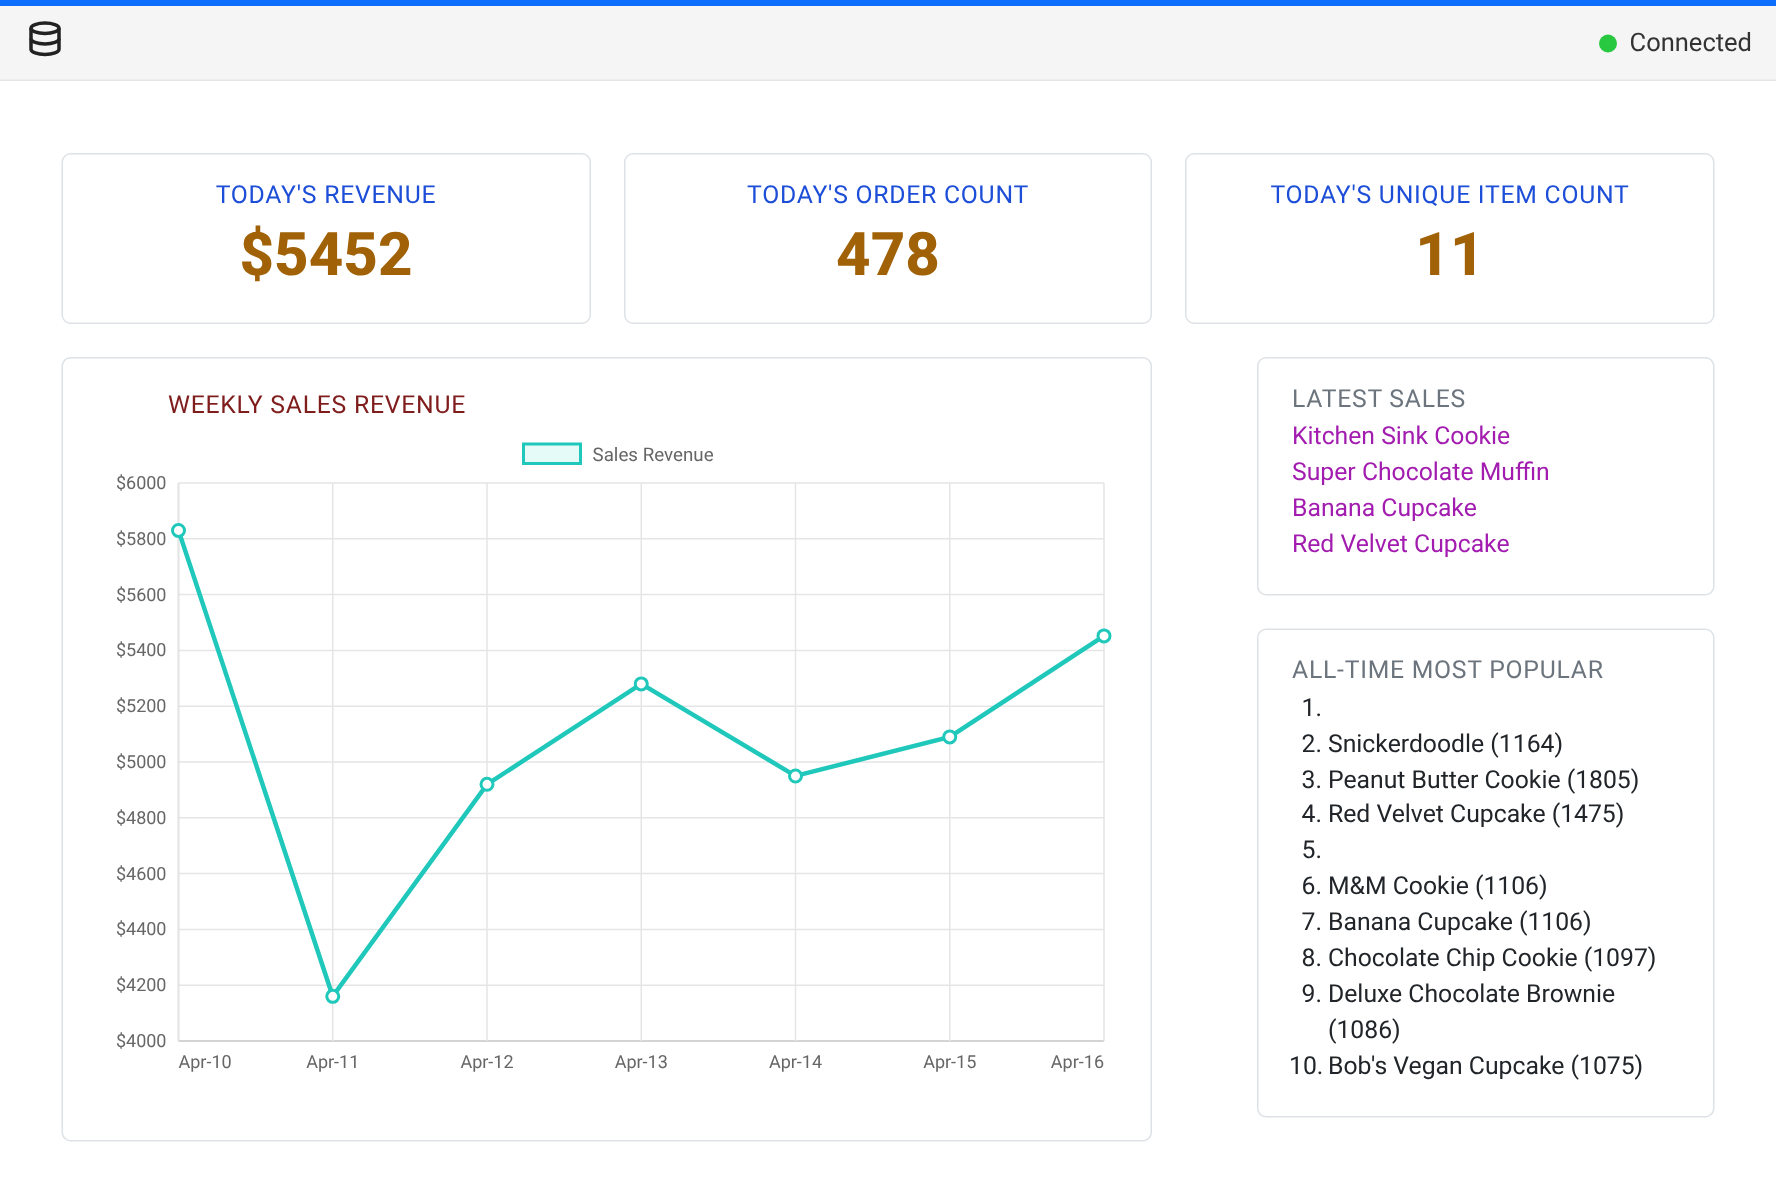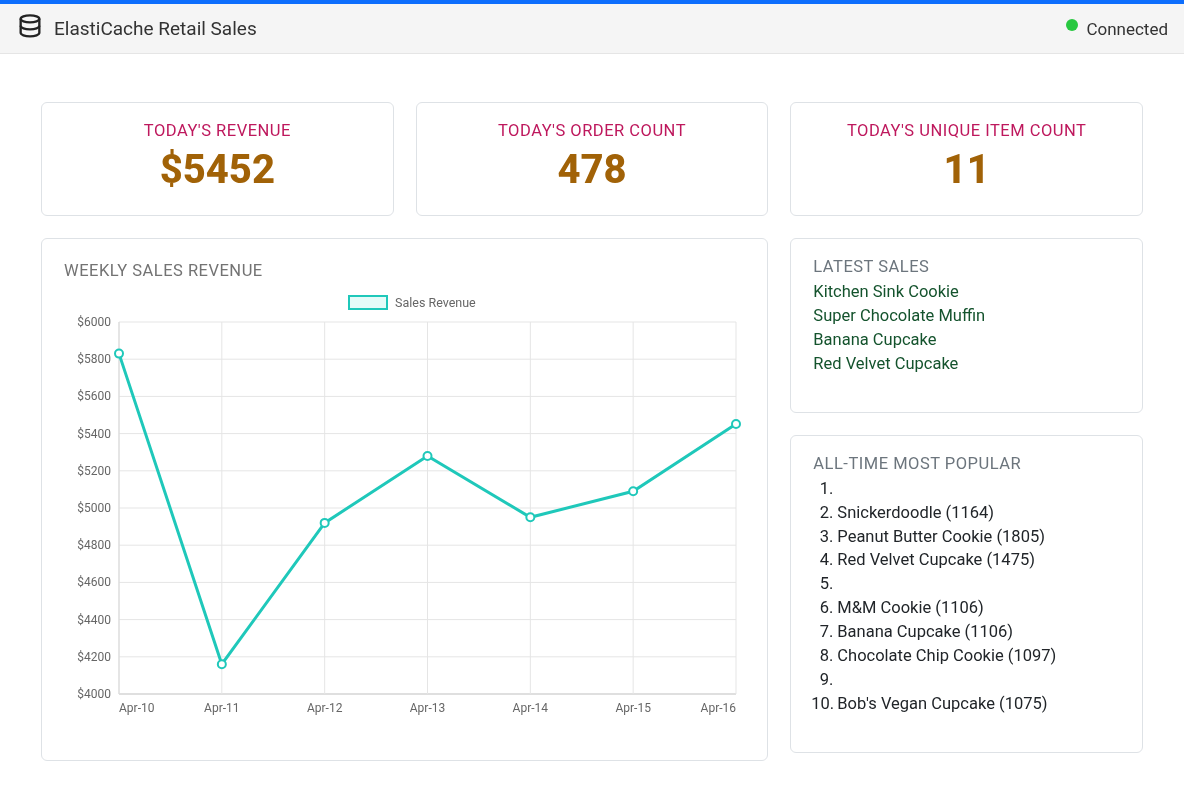--- a/index.html
+++ b/index.html
@@ -32,21 +32,21 @@
     gap: 10px;
   }
   .brand svg { flex-shrink: 0; }
   .brand-title {
     font-size: 19px;
     font-weight: 400;
     color: #333;
   }
   .status {
     display: flex;
-    align-items: flex-start;
+    align-items: center;
     gap: 8px;
     font-size: 17px;
     color: #333;
   }
   .status-dot {
     width: 12px;
     height: 12px;
     border-radius: 50%;
     background: #28c840;
   }
@@ -61,57 +61,58 @@
   .card {
     border: 1px solid #dee2e6;
     border-radius: 6px;
     padding: 20px;
     background: #fff;
   }
   .stat-card { text-align: center; padding: 18px 20px 22px; }
   .stat-label {
     font-size: 16.5px;
     letter-spacing: 0.5px;
-    color: #be185d;
+    color: #1d4ed8;
     font-weight: 400;
   }
   .stat-value {
     font-size: 40px;
     font-weight: 800;
     color: #a16207;
     margin-top: 6px;
   }
   .chart-card {
     grid-column: 1 / span 2;
     min-height: 510px;
     padding: 22px 22px 24px 22px;
   }
   .chart-title {
     font-size: 16.5px;
-    color: #737373;
+    color: #7f1d1d;
     letter-spacing: 0.5px;
     margin-bottom: 2px;
+    margin-left: 48px;
   }
   .side-col {
     grid-column: 3;
     display: flex;
     flex-direction: column;
     gap: 22px;
   }
-  .side-card { padding: 18px 22px 36px; }
+  .side-card { padding: 18px 22px 20px; margin-left: 48px; }
   .side-title {
     font-size: 16.5px;
     color: #6c757d;
     letter-spacing: 0.5px;
     margin-bottom: 4px;
   }
   .latest-list { list-style: none; }
   .latest-list li {
     font-size: 16.5px;
-    color: #14532d;
+    color: #a21caf;
     line-height: 1.45;
   }
   .popular-list {
     list-style: decimal;
     padding-left: 0;
     margin-left: -2px;
   }
   .popular-list li {
     font-size: 16.5px;
     color: #212529;
@@ -141,21 +142,20 @@
 
 <div class="header">
   <div class="brand">
     <span>
       <svg width="28" height="28" viewBox="0 0 24 24" fill="none">
         <ellipse cx="12" cy="5" rx="8" ry="3" stroke="#222" stroke-width="2"></ellipse>
         <path d="M4 5v6c0 1.66 3.58 3 8 3s8-1.34 8-3V5" stroke="#222" stroke-width="2"></path>
         <path d="M4 11v6c0 1.66 3.58 3 8 3s8-1.34 8-3v-6" stroke="#222" stroke-width="2"></path>
       </svg>
     </span>
-    <span class="brand-title">ElastiCache Retail Sales</span>
   </div>
   <div class="status">
     <span class="status-dot"></span>
     <span>Connected</span>
   </div>
 </div>
 
 <div class="main">
 
   <div class="card stat-card">
@@ -265,20 +265,21 @@
           <li>
             <span class="num">7.</span>
             <span> Banana Cupcake (1106)</span>
           </li>
           <li>
             <span class="num">8.</span>
             <span> Chocolate Chip Cookie (1097)</span>
           </li>
           <li>
             <span class="num">9.</span>
+            <span> Deluxe Chocolate Brownie (1086)</span>
           </li>
           <li>
             <span class="num">10.</span>
             <span> Bob's Vegan Cupcake (1075)</span>
           </li>
         </ol>
     </div>
   </div>
 
 </div>

